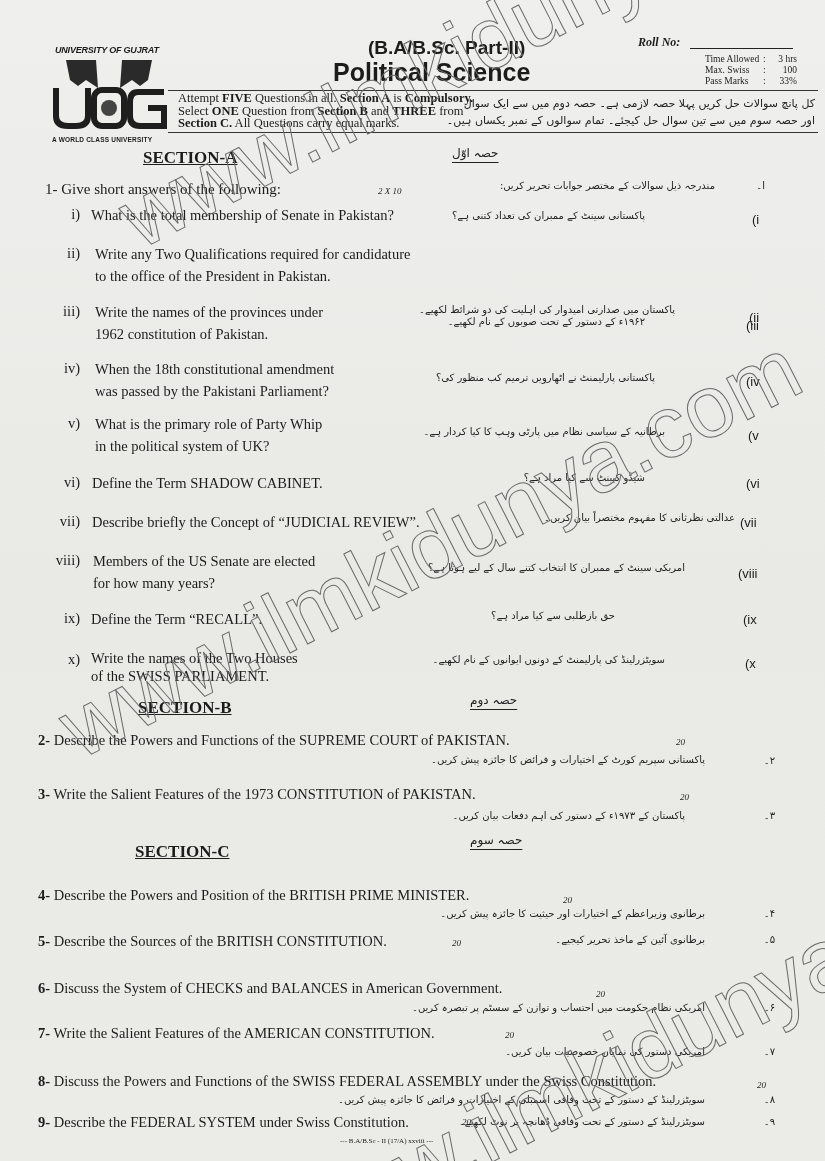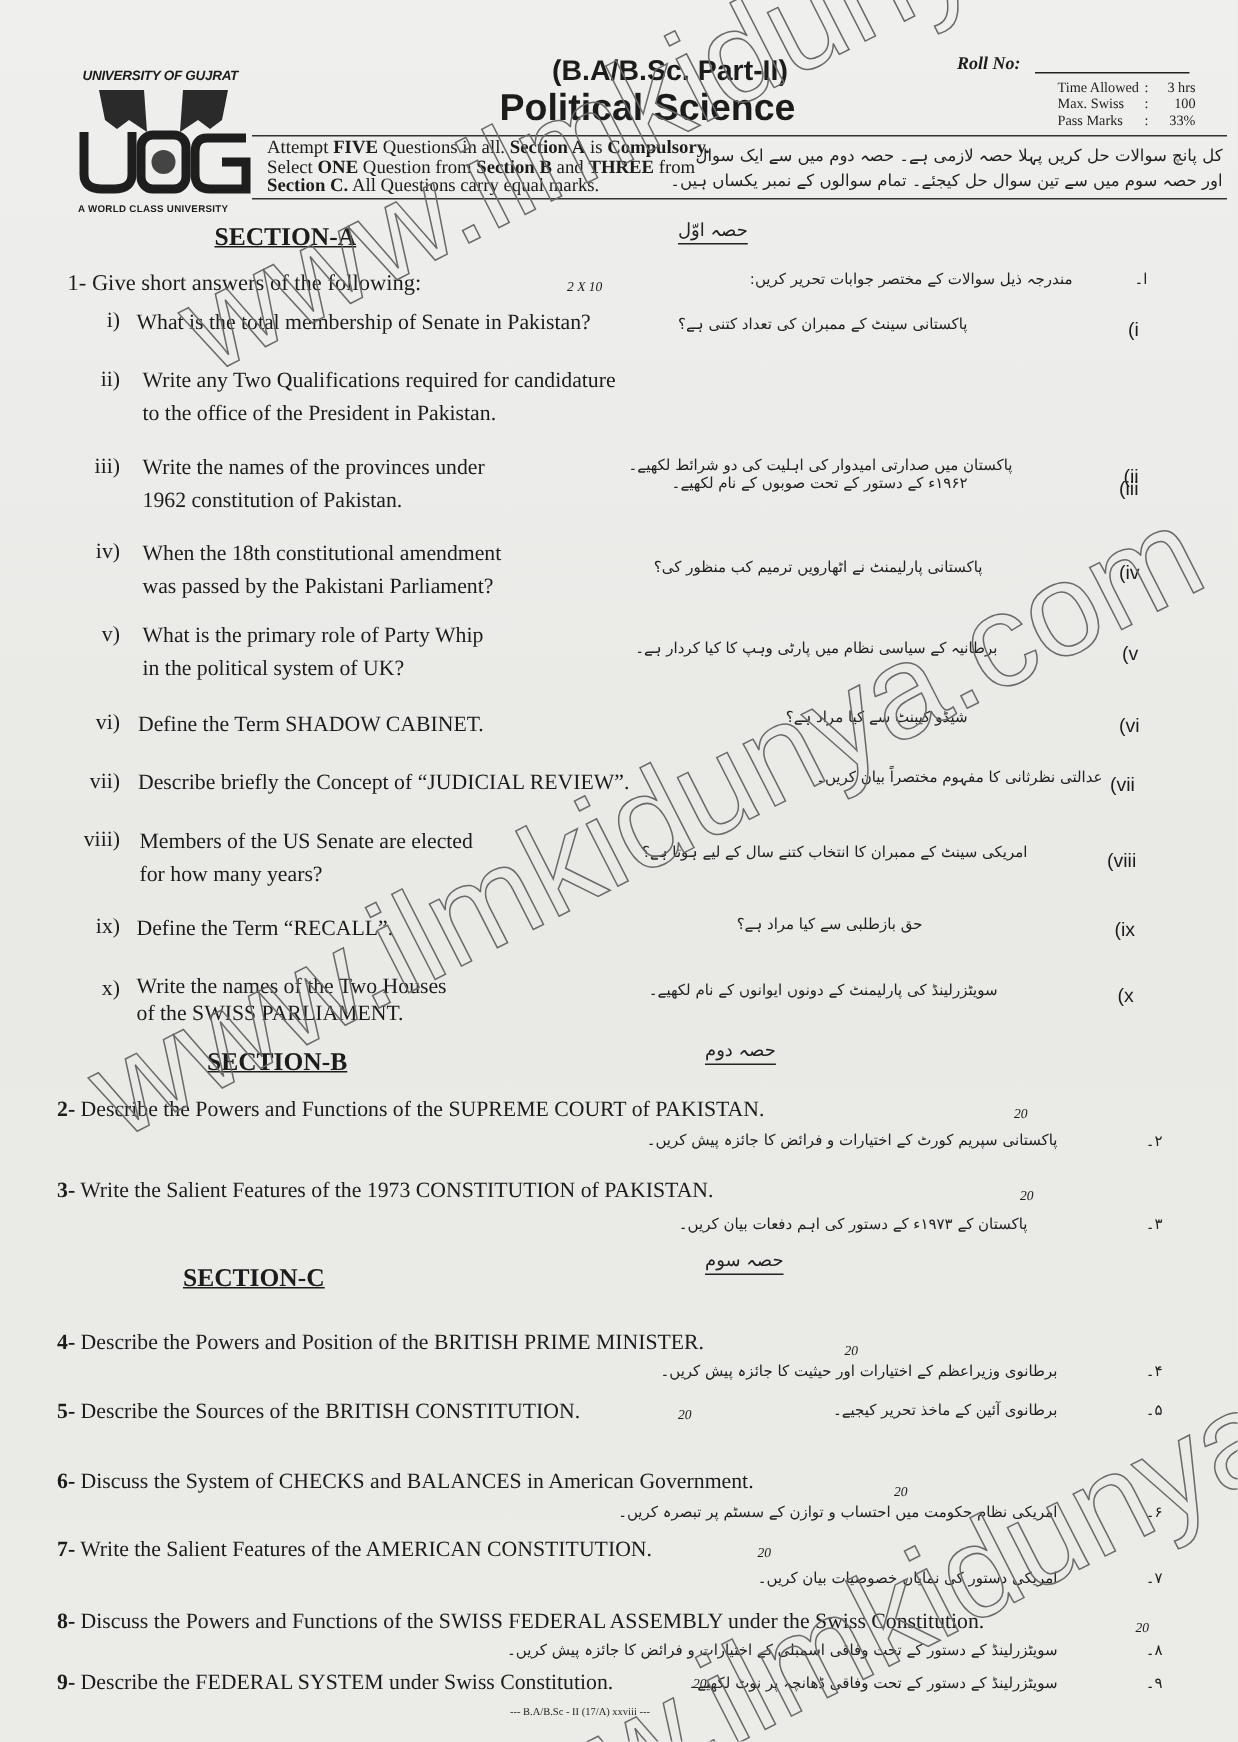--- a/index.html
+++ b/index.html
@@ -189,21 +189,21 @@
   <div class="abs urdu" style="right:120px; top:754px;">پاکستانی سپریم کورٹ کے اختیارات و فرائض کا جائزہ پیش کریں۔</div>
   <div class="abs urdu" style="right:50px; top:755px;">۲۔</div>
 
   <div class="abs q-text" style="left:38px; top:786px;">
     <b>3-</b> <span>Write the Salient Features of the 1973 CONSTITUTION of PAKISTAN.</span>
   </div>
   <div class="abs marks" style="left:680px; top:792px;">20</div>
   <div class="abs urdu" style="right:140px; top:810px;">پاکستان کے ۱۹۷۳ء کے دستور کی اہم دفعات بیان کریں۔</div>
   <div class="abs urdu" style="right:50px; top:810px;">۳۔</div>
 
-  <div class="abs section-title" style="left:122px; top:842px;">SECTION-C</div>
+  <div class="abs section-title" style="left:135px; top:842px;">SECTION-C</div>
   <div class="abs urdu urdu-section" style="left:470px; top:833px;">حصہ سوم</div>
 
   <div class="abs q-text" style="left:38px; top:887px;">
     <b>4-</b> <span>Describe the Powers and Position of the BRITISH PRIME MINISTER.</span>
   </div>
   <div class="abs marks" style="left:563px; top:895px;">20</div>
   <div class="abs urdu" style="right:120px; top:908px;">برطانوی وزیراعظم کے اختیارات اور حیثیت کا جائزہ پیش کریں۔</div>
   <div class="abs urdu" style="right:50px; top:908px;">۴۔</div>
 
   <div class="abs q-text" style="left:38px; top:933px;">

